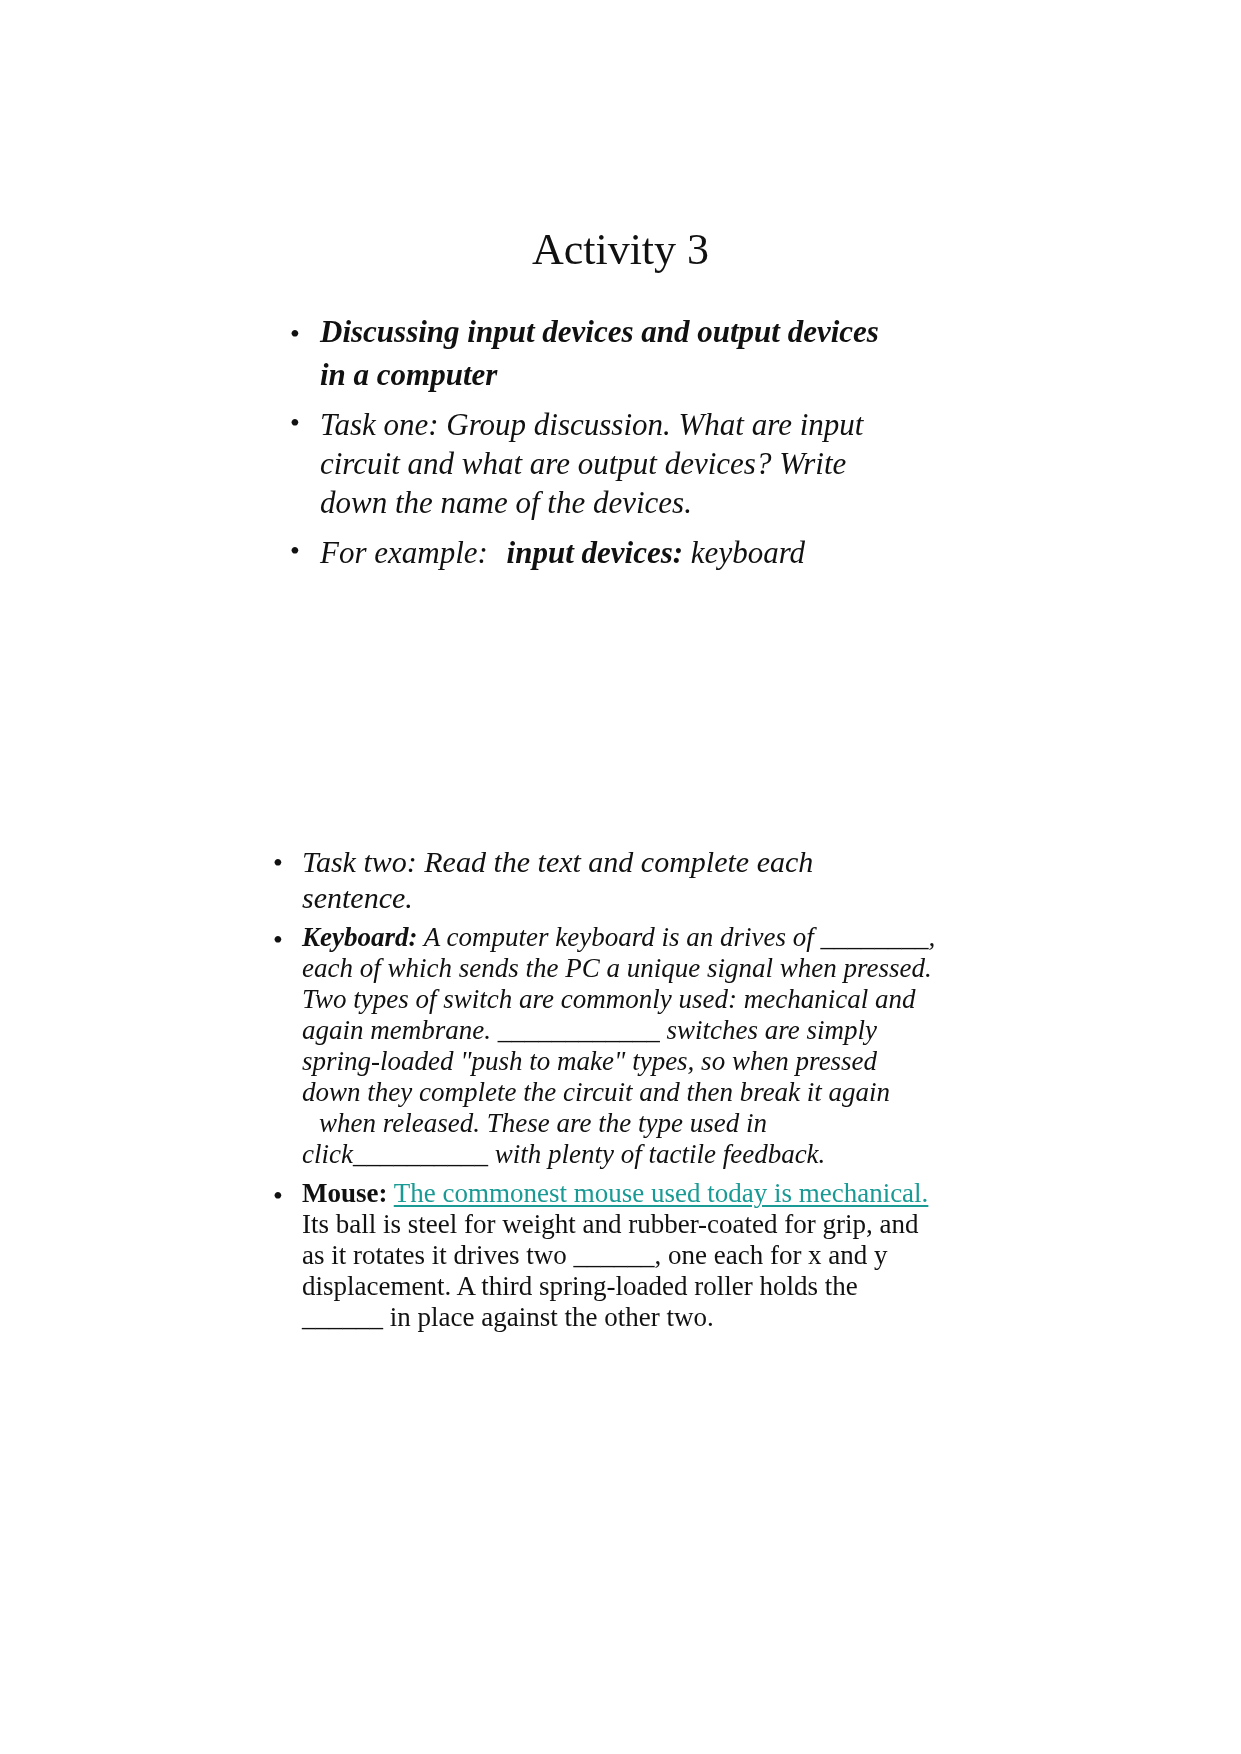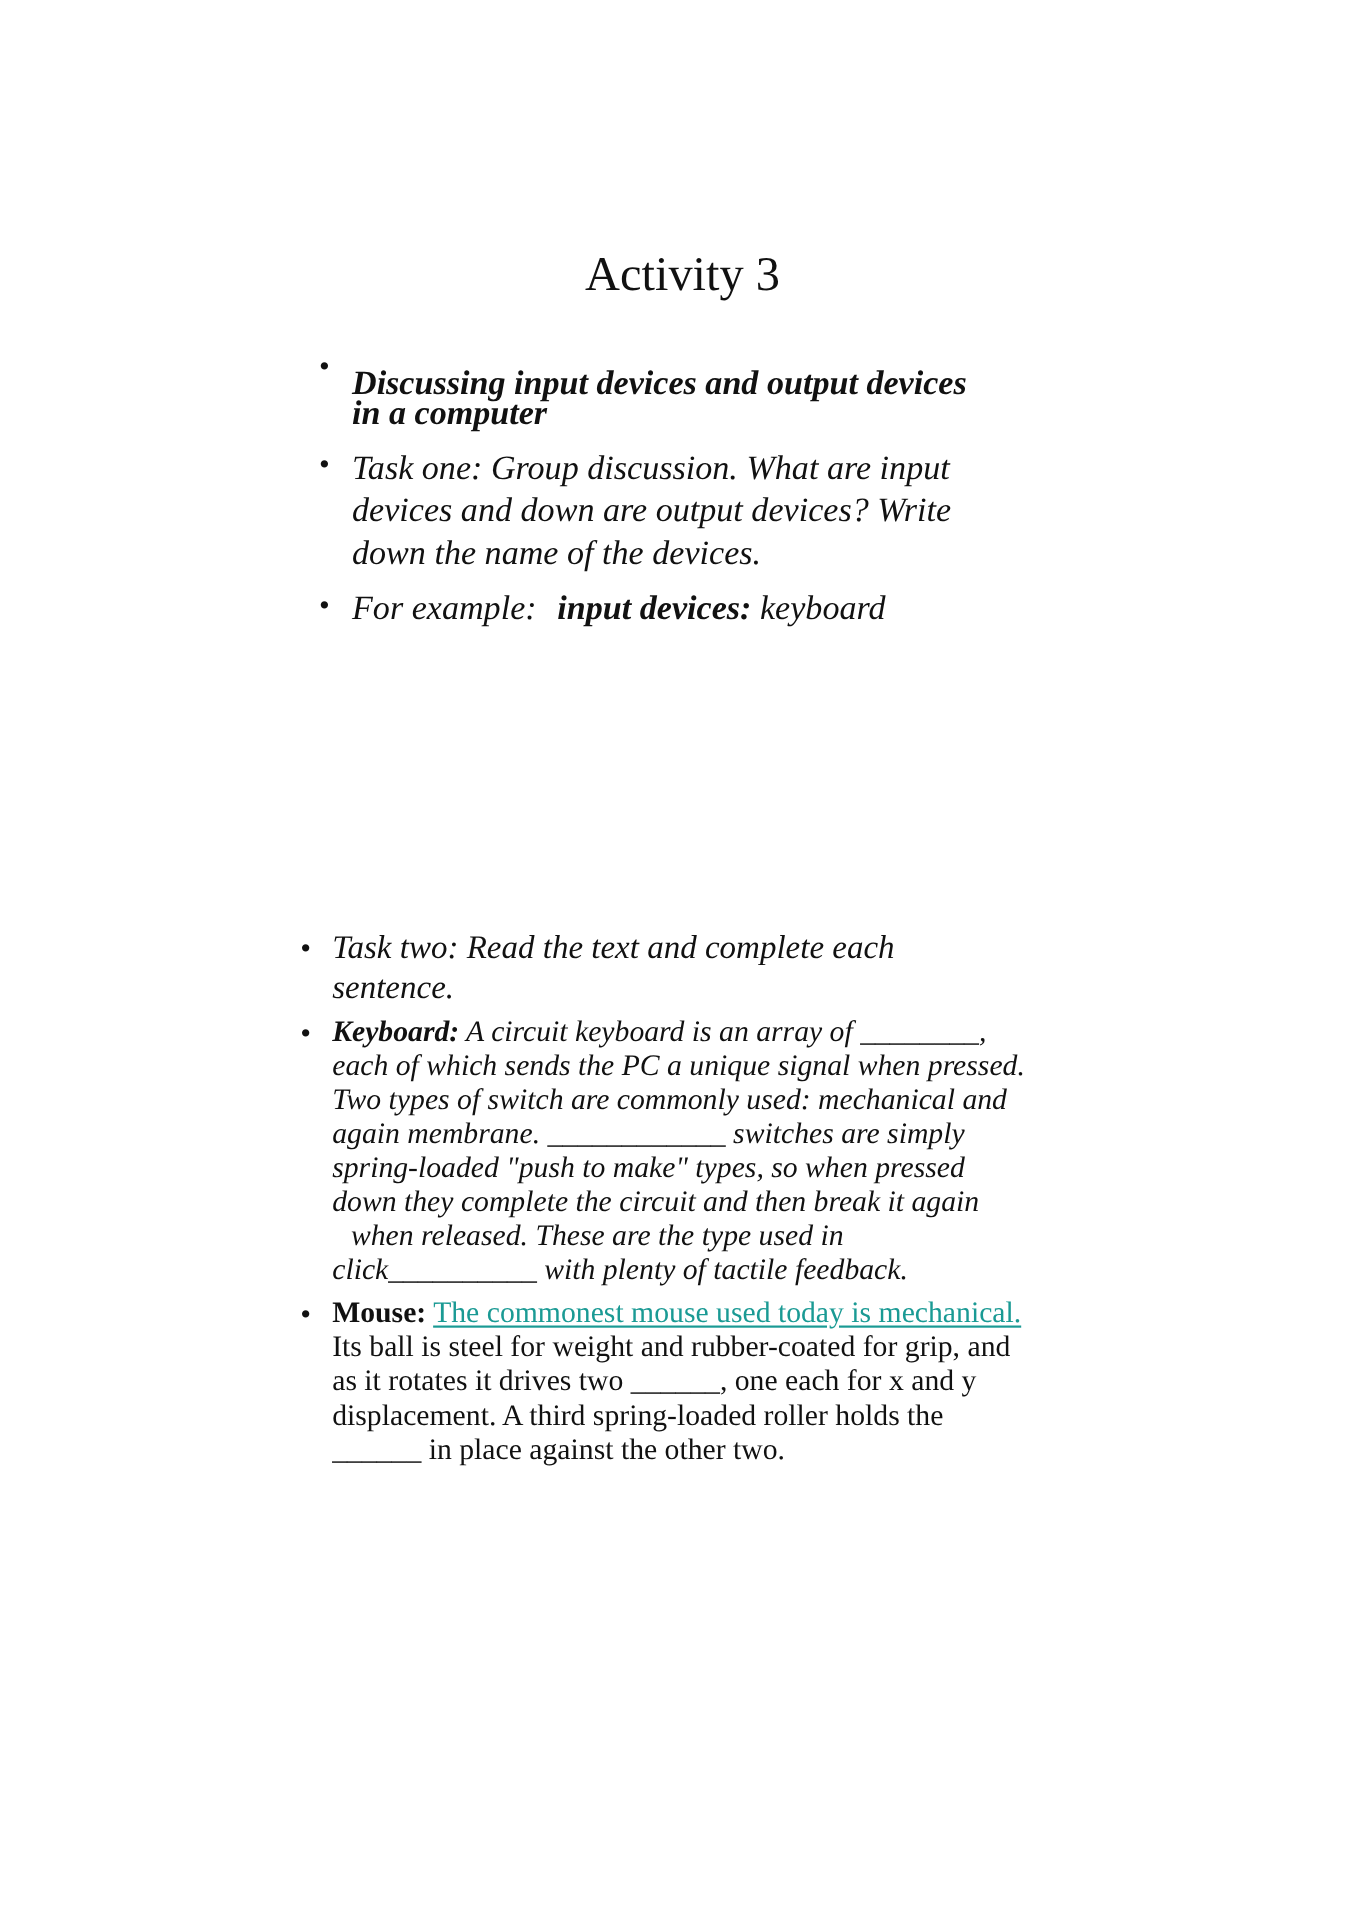--- a/index.html
+++ b/index.html
@@ -15,42 +15,42 @@
   .n { font-style:normal;margin-left:11px; }
   .link { color:#1a9a94; text-decoration:underline; text-underline-offset:3px; cursor:pointer; }
 </style>
 </head>
 <body>
 
 <div class="title">Activity 3</div>
 
 <div>
   <span class="bullet" style="left:290px; top:318px;">•</span>
-  <div class="line s1 b" style="left:320px; top:328px;text-align:right;">Discussing input devices and output devices</div>
+  <div class="line s1 b" style="left:320px; top:312px;text-align:right;">Discussing input devices and output devices</div>
   <div class="line s1 b" style="left:320px; top:355px;">in a computer</div>
 
   <span class="bullet" style="left:290px; top:407px;">•</span>
   <div class="line s1" style="left:320px; top:405px;">Task one: Group discussion. What are input</div>
-  <div class="line s1" style="left:320px; top:444px;">devices and down are output devices? Write</div>
+  <div class="line s1" style="left:320px; top:444px;">circuit and what are output devices? Write</div>
   <div class="line s1" style="left:320px; top:483px;">down the name of the devices.</div>
 
   <span class="bullet" style="left:290px; top:535px;">•</span>
   <div class="line s1" style="left:320px; top:533px;">
     <span>For example:  </span><span class="b n" style="font-style:italic;">input devices:</span><span> keyboard</span>
   </div>
 </div>
 
 <div>
   <span class="bullet" style="left:273px; top:847px;">•</span>
   <div class="line s2" style="left:302px; top:844px;">Task two:  Read the text and complete each</div>
   <div class="line s2" style="left:302px; top:880px;">sentence.</div>
 
   <span class="bullet" style="left:273px; top:924px;">•</span>
   <div class="line s3" style="left:302px; top:922px;">
-    <span class="b">Keyboard:</span><span>  A circuit keyboard is an array of ________,</span>
+    <span class="b">Keyboard:</span><span>  A computer keyboard is an drives of ________,</span>
   </div>
   <div class="line s3" style="left:302px; top:953px;">each of which sends the PC a unique signal when pressed.</div>
   <div class="line s3" style="left:302px; top:984px;">Two types of switch are commonly used: mechanical and</div>
   <div class="line s3" style="left:302px; top:1015px;">again membrane. ____________ switches are simply</div>
   <div class="line s3" style="left:302px; top:1046px;">spring-loaded "push to make" types, so when pressed</div>
   <div class="line s3" style="left:302px; top:1077px;">down they complete the circuit and then break it again</div>
   <div class="line s3" style="left:319px; top:1108px;">when released. These are the type used in</div>
   <div class="line s3" style="left:302px; top:1139px;">click__________ with plenty of tactile feedback.</div>
 
   <span class="bullet" style="left:273px; top:1180px;">•</span>

